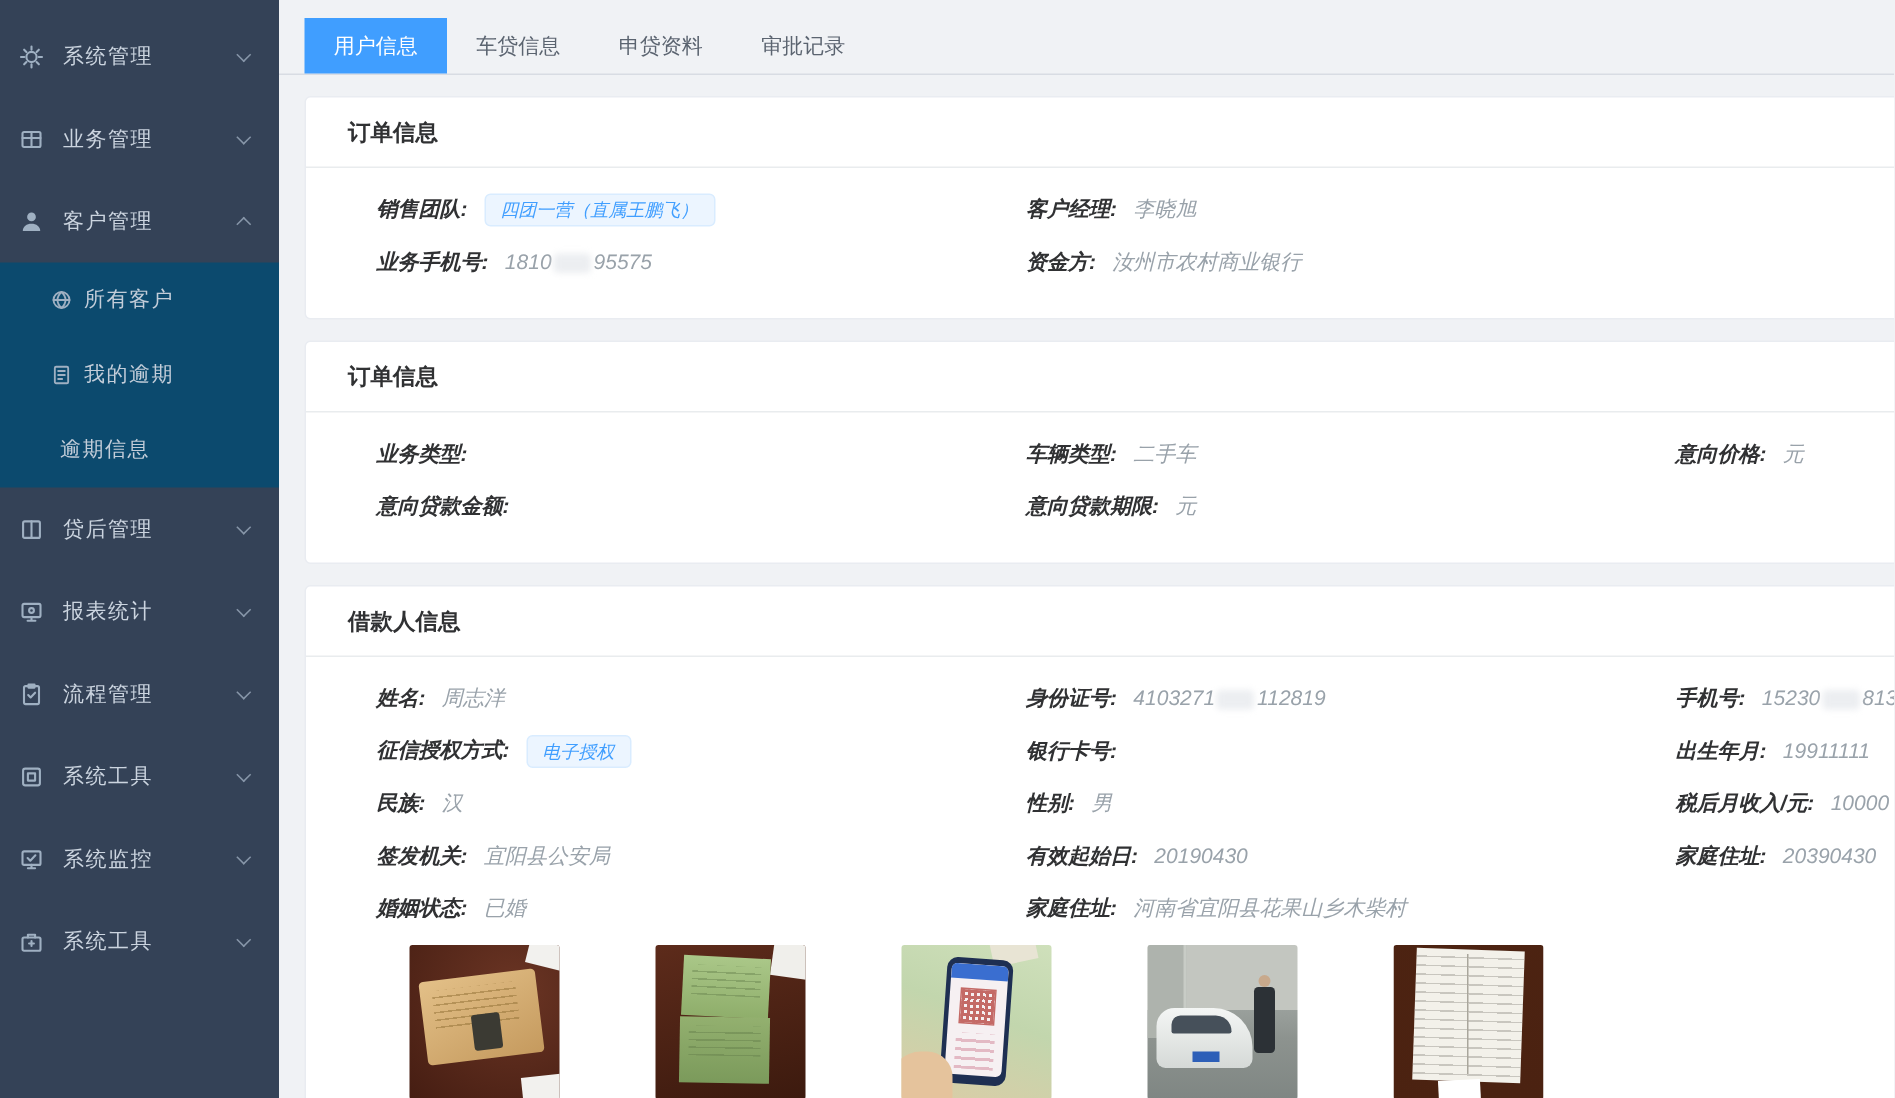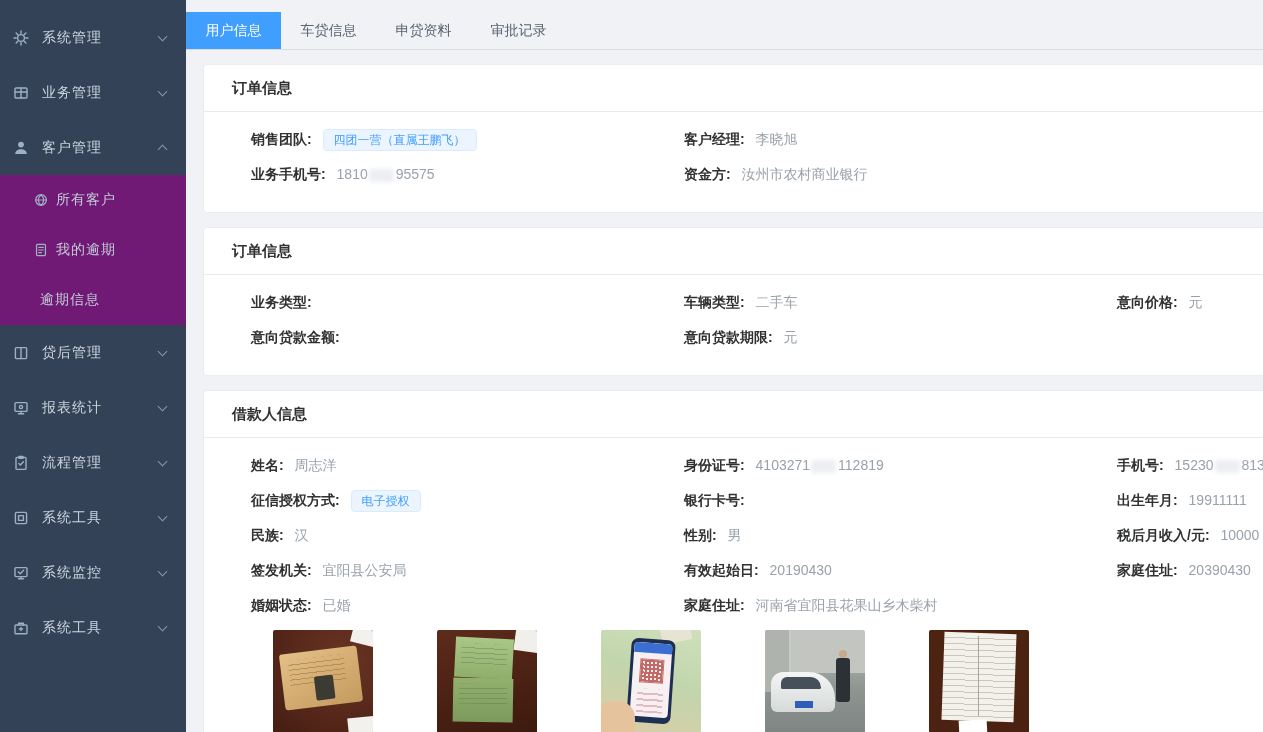--- a/index.html
+++ b/index.html
@@ -19,49 +19,49 @@
     height:55px; display:flex; align-items:center; padding:0 20px 0 12px;
     font-size:14px; letter-spacing:1px; cursor:pointer; flex-shrink:0;
   }
   .s-item .icon { width:18px; height:18px; flex-shrink:0; }
   .s-item .lbl { flex:1; margin-left:12px; color:#cbd4df; }
   .caret {
     width:7px; height:7px; border-right:1.5px solid #8796a9; border-bottom:1.5px solid #8796a9;
     transform:rotate(45deg); margin-top:-3px; flex-shrink:0;
   }
   .caret.up { transform:rotate(-135deg); margin-top:4px; }
-  .submenu { background:#701a75; flex-shrink:0; }
+  .submenu { background:#0c4a6e; flex-shrink:0; }
   .sub-item {
     height:50px; display:flex; align-items:center; padding-left:33px;
     font-size:14px; letter-spacing:1px; color:#c3cdd9; cursor:pointer;
   }
   .sub-item .icon { width:16px; height:16px; margin-right:7px; flex-shrink:0; }
   .sub-item.noicon { padding-left:40px; }
   svg.ic { stroke:#9fb0c2; stroke-width:1.4; fill:none; stroke-linecap:round; stroke-linejoin:round; }
 
   
   .main { flex:1; padding-top:12px; overflow:hidden; min-width:0; }
-  .tabs { display:flex; border-bottom:1px solid #d8dce3; height:38px; }
+  .tabs { display:flex; padding-left:17px; border-bottom:1px solid #d8dce3; height:38px; }
   .tab {
     width:95px; display:flex; align-items:center; justify-content:center;
     font-size:14px; color:#5b6470; cursor:pointer; user-select:none;
   }
   .tab.active { background:#409eff; color:#ffffff; }
 
   .card {
     background:#ffffff; border:1px solid #e9ecf1; border-radius:4px;
     margin:14px 0 0 17px; width:1245px;
   }
   .card-header {
     height:47px; display:flex; align-items:center; padding:0 28px;
     border-bottom:1px solid #e9ecee; font-size:15px; font-weight:bold; color:#303133;
   }
   .card-body { padding:17px 20px 26px 47px; }
   .frow { display:grid; grid-template-columns:433px 433px 1fr; margin-bottom:13px; min-height:22px; align-items:center; }
-  .field { font-size:14px; white-space:nowrap; overflow:visible; }
+  .field { font-size:14px; white-space:nowrap; overflow:visible;font-style:italic; }
   .flabel { font-weight:bold; color:#303133; }
   .fvalue { color:#99a2aa; margin-left:7px; }
   .tag {
     display:inline-block; background:#ecf5ff; border:1px solid #d9ecff; color:#409eff;
     font-size:12px; line-height:18px; padding:1px 10px; border-radius:4px; margin-left:7px;
     vertical-align:middle;
   }
   .blurpatch {
     display:inline-block; width:25px; height:13px; background:#eceef1;
     filter:blur(2px); border-radius:3px; vertical-align:middle; margin:0 1px;

